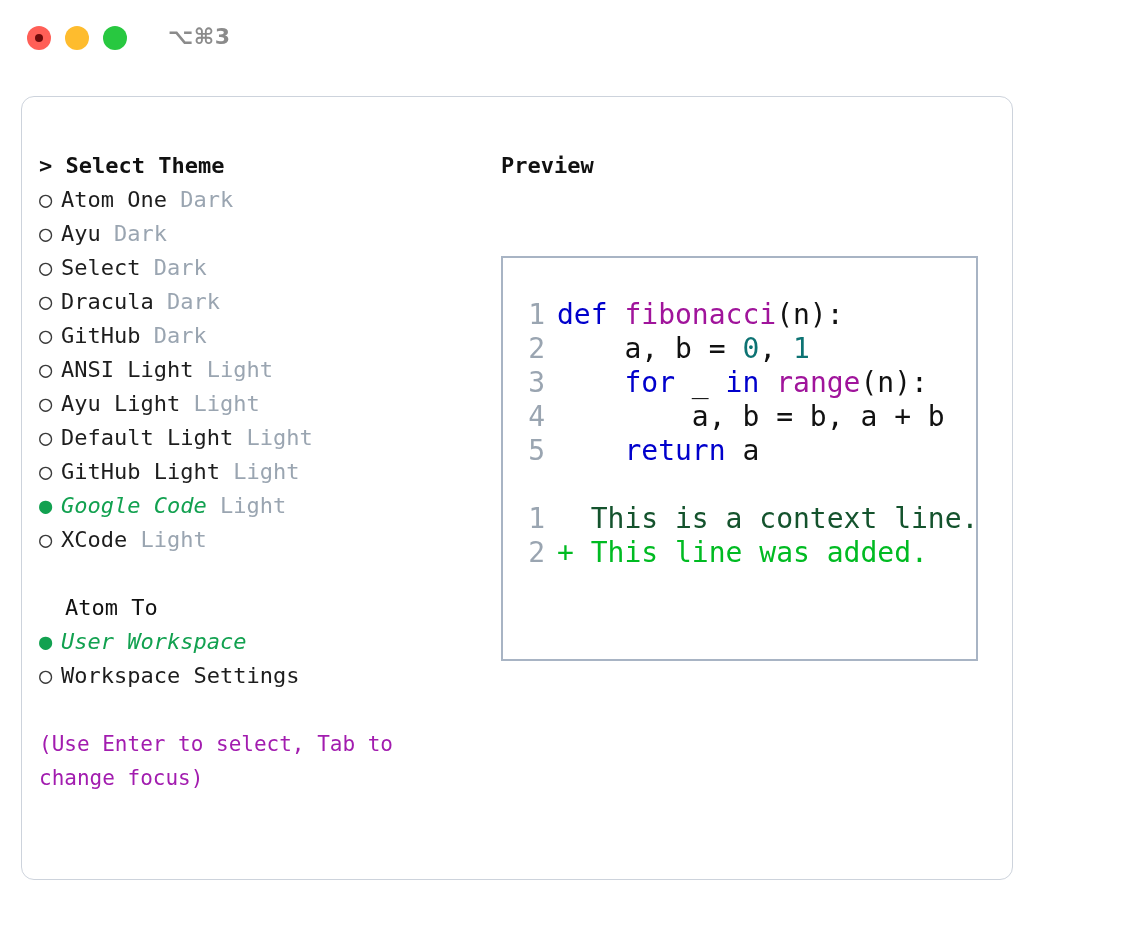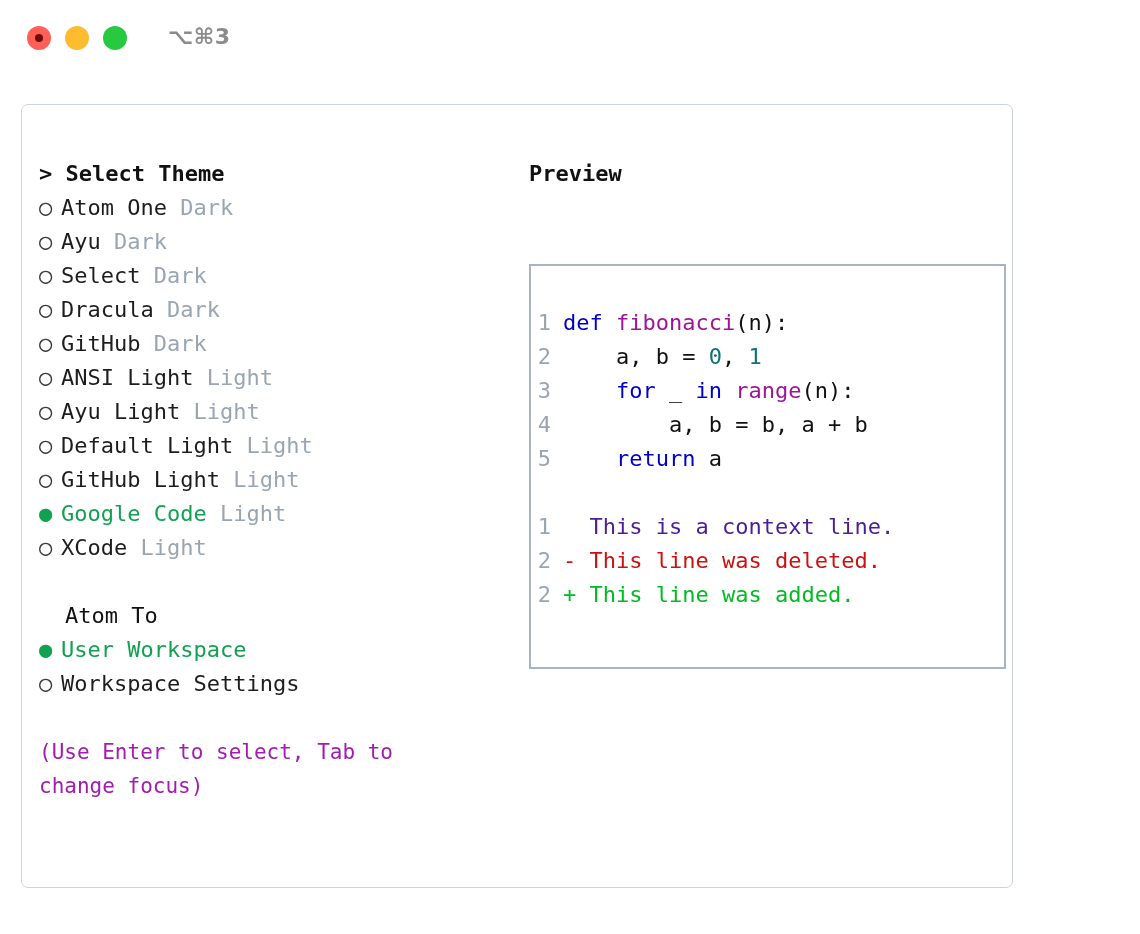--- a/index.html
+++ b/index.html
@@ -70,25 +70,25 @@
     font-size: 22px;
     font-weight: 700;
     color: #8b8b8b;
     letter-spacing: 0.5px;
   }
 
   
   .panel {
     position: absolute;
     left: 21px;
-    top: 104px;
+    top: 96px;
     width: 992px;
     height: 784px;
     border: 1px solid #cdd3dc;
-    border-radius: 7px;
+    border-radius: 13px;
     background: #ffffff;
     box-sizing: border-box;
   }
 
   
   .left-col {
     position: absolute;
     left: 17px;
     top: 52px;
     width: 460px;
@@ -105,78 +105,78 @@
     color: #111111;
   }
   .caret { color: #111111; font-weight: 700; }
   .bullet {
     display: inline-block;
     width: 22px;
     color: #3b3b3b;
   }
   .bullet.on { color: #12a150; }
   .name { color: #1d1d1d; }
-  .name.on { color: #12a150; }
+  .name.on { color: #12a150; font-style: italic; }
   .variant { color: #9aa5b1; }
   .apply-title {
     color: #111111;
     padding-left: 26px;
   }
   .spacer-row { height: 34px; }
   .hint {
     font-size: 21px;
     line-height: 34px;
     color: #a21caf;
     width: 420px;
     white-space: pre-wrap;
   }
 
   
   .right-col {
     position: absolute;
     left: 479px;
     top: 52px;
     width: 500px;
-    margin-left: 28px;
   }
   .preview-label {
     font-size: 22px;
     font-weight: 700;
     color: #111111;
     line-height: 34px;
   }
   .code-box {
     position: absolute;
     left: 0px;
     top: 107px;
     width: 477px;
     height: 405px;
     border: 2px solid #a8b4c4;
     background: #ffffff;
     box-sizing: border-box;
     padding: 40px 0 0 0;
     overflow: hidden;
   }
   .code-line {
-    font-size: 22px;
+    font-size: 28px;
     line-height: 34px;
     white-space: pre;
+    padding-left: 22px;
   }
   .ln {
     display: inline-block;
     width: 20px;
     text-align: right;
     color: #9aa5b1;
     margin-right: 12px;
   }
   .kw   { color: #0000cc; }
   .fn   { color: #a0149b; }
   .num  { color: #0d7373; }
   .pl   { color: #111111; }
-  .ctx  { color: #4c1d95; }
+  .ctx  { color: #14532d; }
   .del  { color: #cc1111; }
   .add  { color: #00bb22; }
   .blank-line { height: 34px; }
 </style>
 </head>
 <body>
 
 <div class="window">
 
   <div class="titlebar">
@@ -233,20 +233,19 @@
         <div id="code-lines">
             <div class="code-line"><span class="ln">1</span><span class="kw">def </span><span class="fn">fibonacci</span><span class="pl">(n):</span></div>
             <div class="code-line"><span class="ln">2</span><span class="pl">    a, b = </span><span class="num">0</span><span class="pl">, </span><span class="num">1</span></div>
             <div class="code-line"><span class="ln">3</span><span class="pl">    </span><span class="kw">for</span><span class="pl"> _ </span><span class="kw">in</span><span class="pl"> </span><span class="fn">range</span><span class="pl">(n):</span></div>
             <div class="code-line"><span class="ln">4</span><span class="pl">        a, b = b, a + b</span></div>
             <div class="code-line"><span class="ln">5</span><span class="pl">    </span><span class="kw">return</span><span class="pl"> a</span></div>
           </div>
         <div class="blank-line"></div>
         <div id="diff-lines">
             <div class="code-line"><span class="ln">1</span><span class="ctx"> </span><span class="ctx"> This is a context line.</span></div>
-            <div class="code-line"><span class="ln">2</span><span class="del">-</span><span class="del"> This line was deleted.</span></div>
             <div class="code-line"><span class="ln">2</span><span class="add">+</span><span class="add"> This line was added.</span></div>
           </div>
       </div>
     </div>
 
   </div>
 </div>
 
 </body></html>

